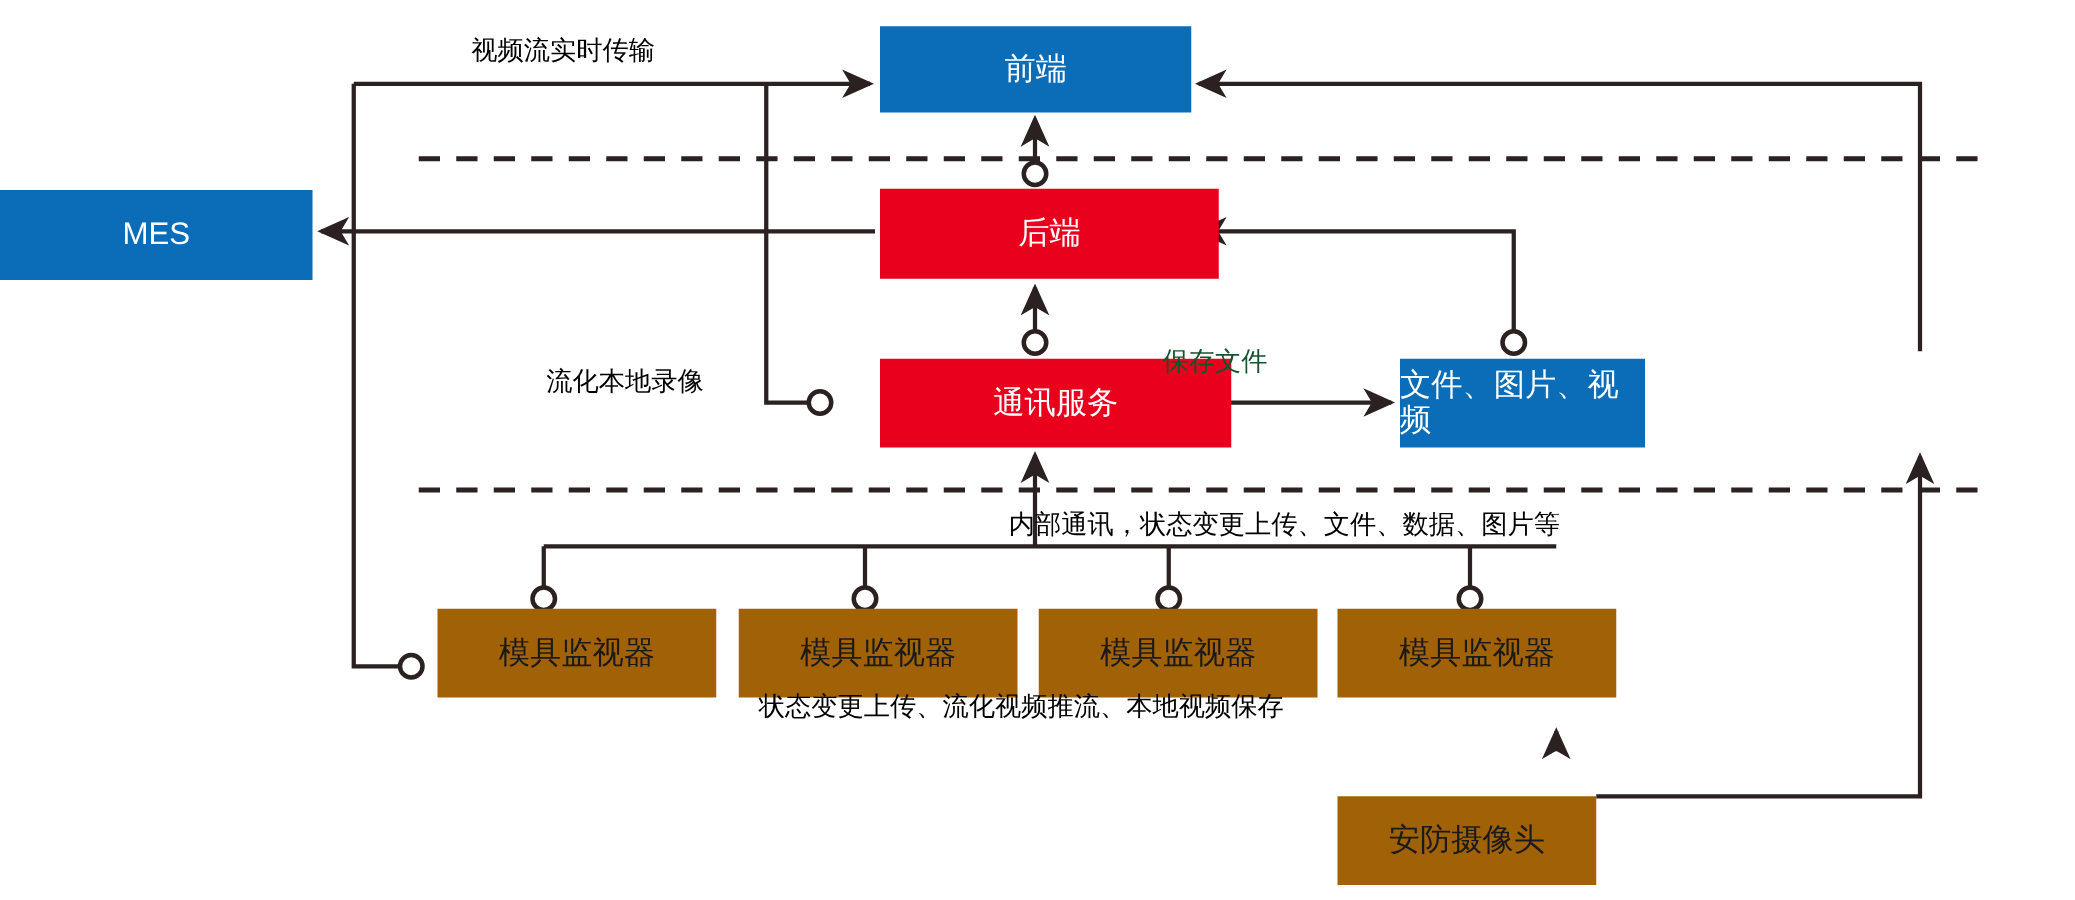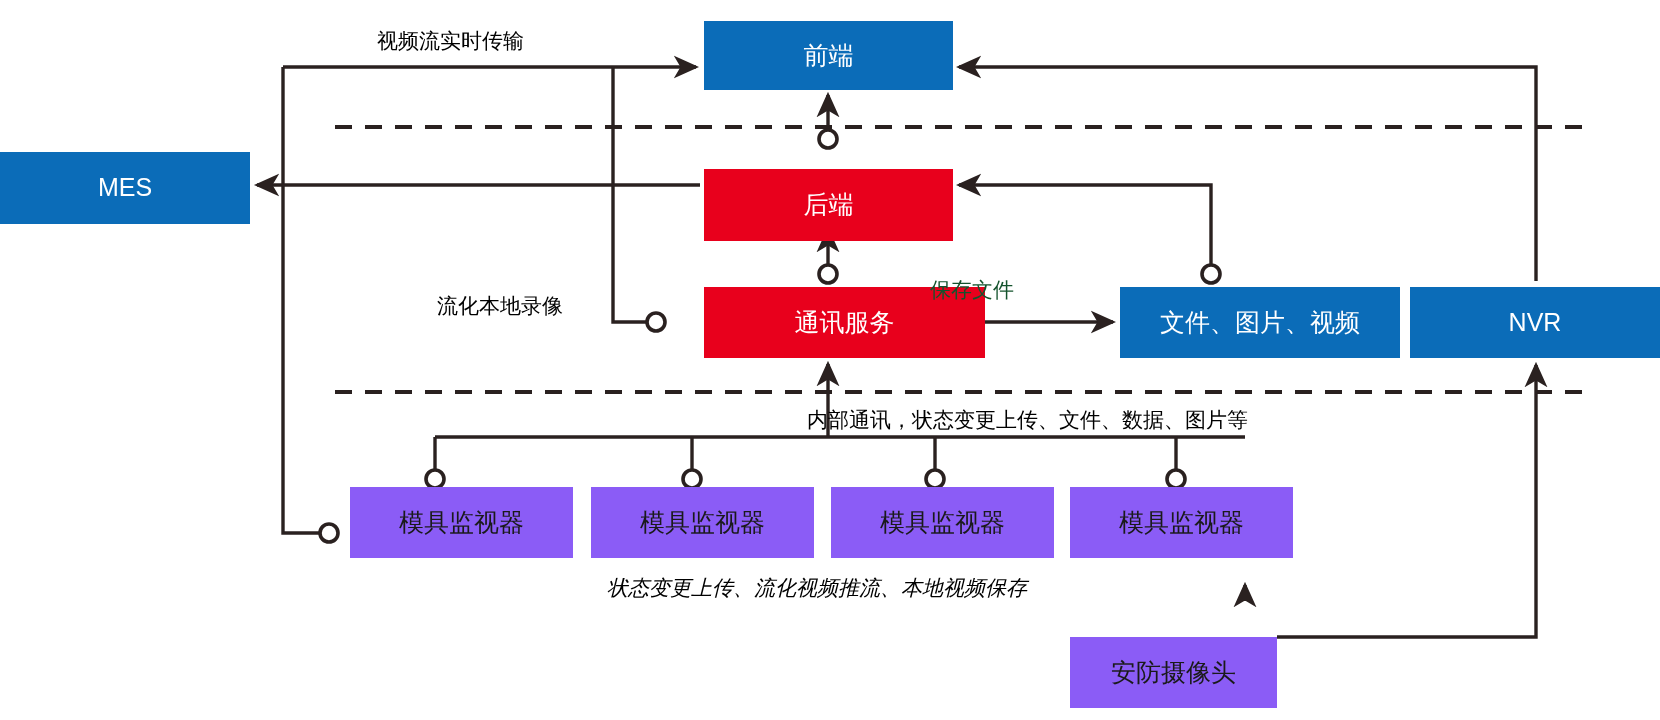--- a/index.html
+++ b/index.html
@@ -37,21 +37,21 @@
     background: #0B6CB8;
     color: #ffffff;
     font-size: 25px;
   }
   .node-red {
     background: #E8001C;
     color: #ffffff;
     font-size: 25px;
   }
   .node-yellow {
-    background: #8b5cf6;
+    background: #a16207;
     color: #1a1a1a;
     font-size: 25px;
   }
   .edge-label {
     position: absolute;
     color: #000000;
     font-size: 21px;
     white-space: nowrap;
     z-index: 4;
     line-height: 1.1;
@@ -123,35 +123,32 @@
   </svg>
 
   <div class="node node-blue" style="left:0px; top:152px; width:250px; height:72px;">
     <span>MES</span>
   </div>
 
   <div class="node node-blue" style="left:704px; top:21px; width:249px; height:69px;">
     <span>前端</span>
   </div>
 
-  <div class="node node-red" style="left:704px; top:151px; width:249px; height:72px;margin-top:18px;">
+  <div class="node node-red" style="left:704px; top:151px; width:271px; height:72px;">
     <span>后端</span>
   </div>
 
   <div class="node node-red" style="left:704px; top:287px; width:281px; height:71px;">
     <span>通讯服务</span>
   </div>
 
-  <div class="node node-blue" style="left:1120px; top:287px; width:280px; height:71px;">
+  <div class="node node-blue" style="left:1120px; top:287px; width:196px; height:71px;">
     <span>文件、图片、视频</span>
   </div>
 
-  <div class="node node-blue" style="left:1410px; top:287px; width:250px; height:71px;">
-    <span>NVR</span>
-  </div>
 
   <div class="node node-yellow" style="left:350px; top:487px; width:223px; height:71px;">
     <span>模具监视器</span>
   </div>
 
   <div class="node node-yellow" style="left:591px; top:487px; width:223px; height:71px;">
     <span>模具监视器</span>
   </div>
 
   <div class="node node-yellow" style="left:831px; top:487px; width:223px; height:71px;">
@@ -167,15 +164,15 @@
   </div>
 
   <div class="edge-label" style="left:377px; top:29px;">视频流实时传输</div>
 
   <div class="edge-label" style="left:437px; top:296px;font-family:Liberation Mono, monospace;">流化本地录像</div>
 
   <div class="edge-label red-label" style="left:930px; top:278px;">保存文件</div>
 
   <div class="edge-label" style="left:807px; top:408px;">内部通讯，状态变更上传、文件、数据、图片等</div>
 
-  <div class="edge-label" style="left:607px; top:576px;font-style:italic;">状态变更上传、流化视频推流、本地视频保存</div>
+  <div class="edge-label" style="left:607px; top:554px;">状态变更上传、流化视频推流、本地视频保存</div>
 
 </div>
 
 </body></html>

